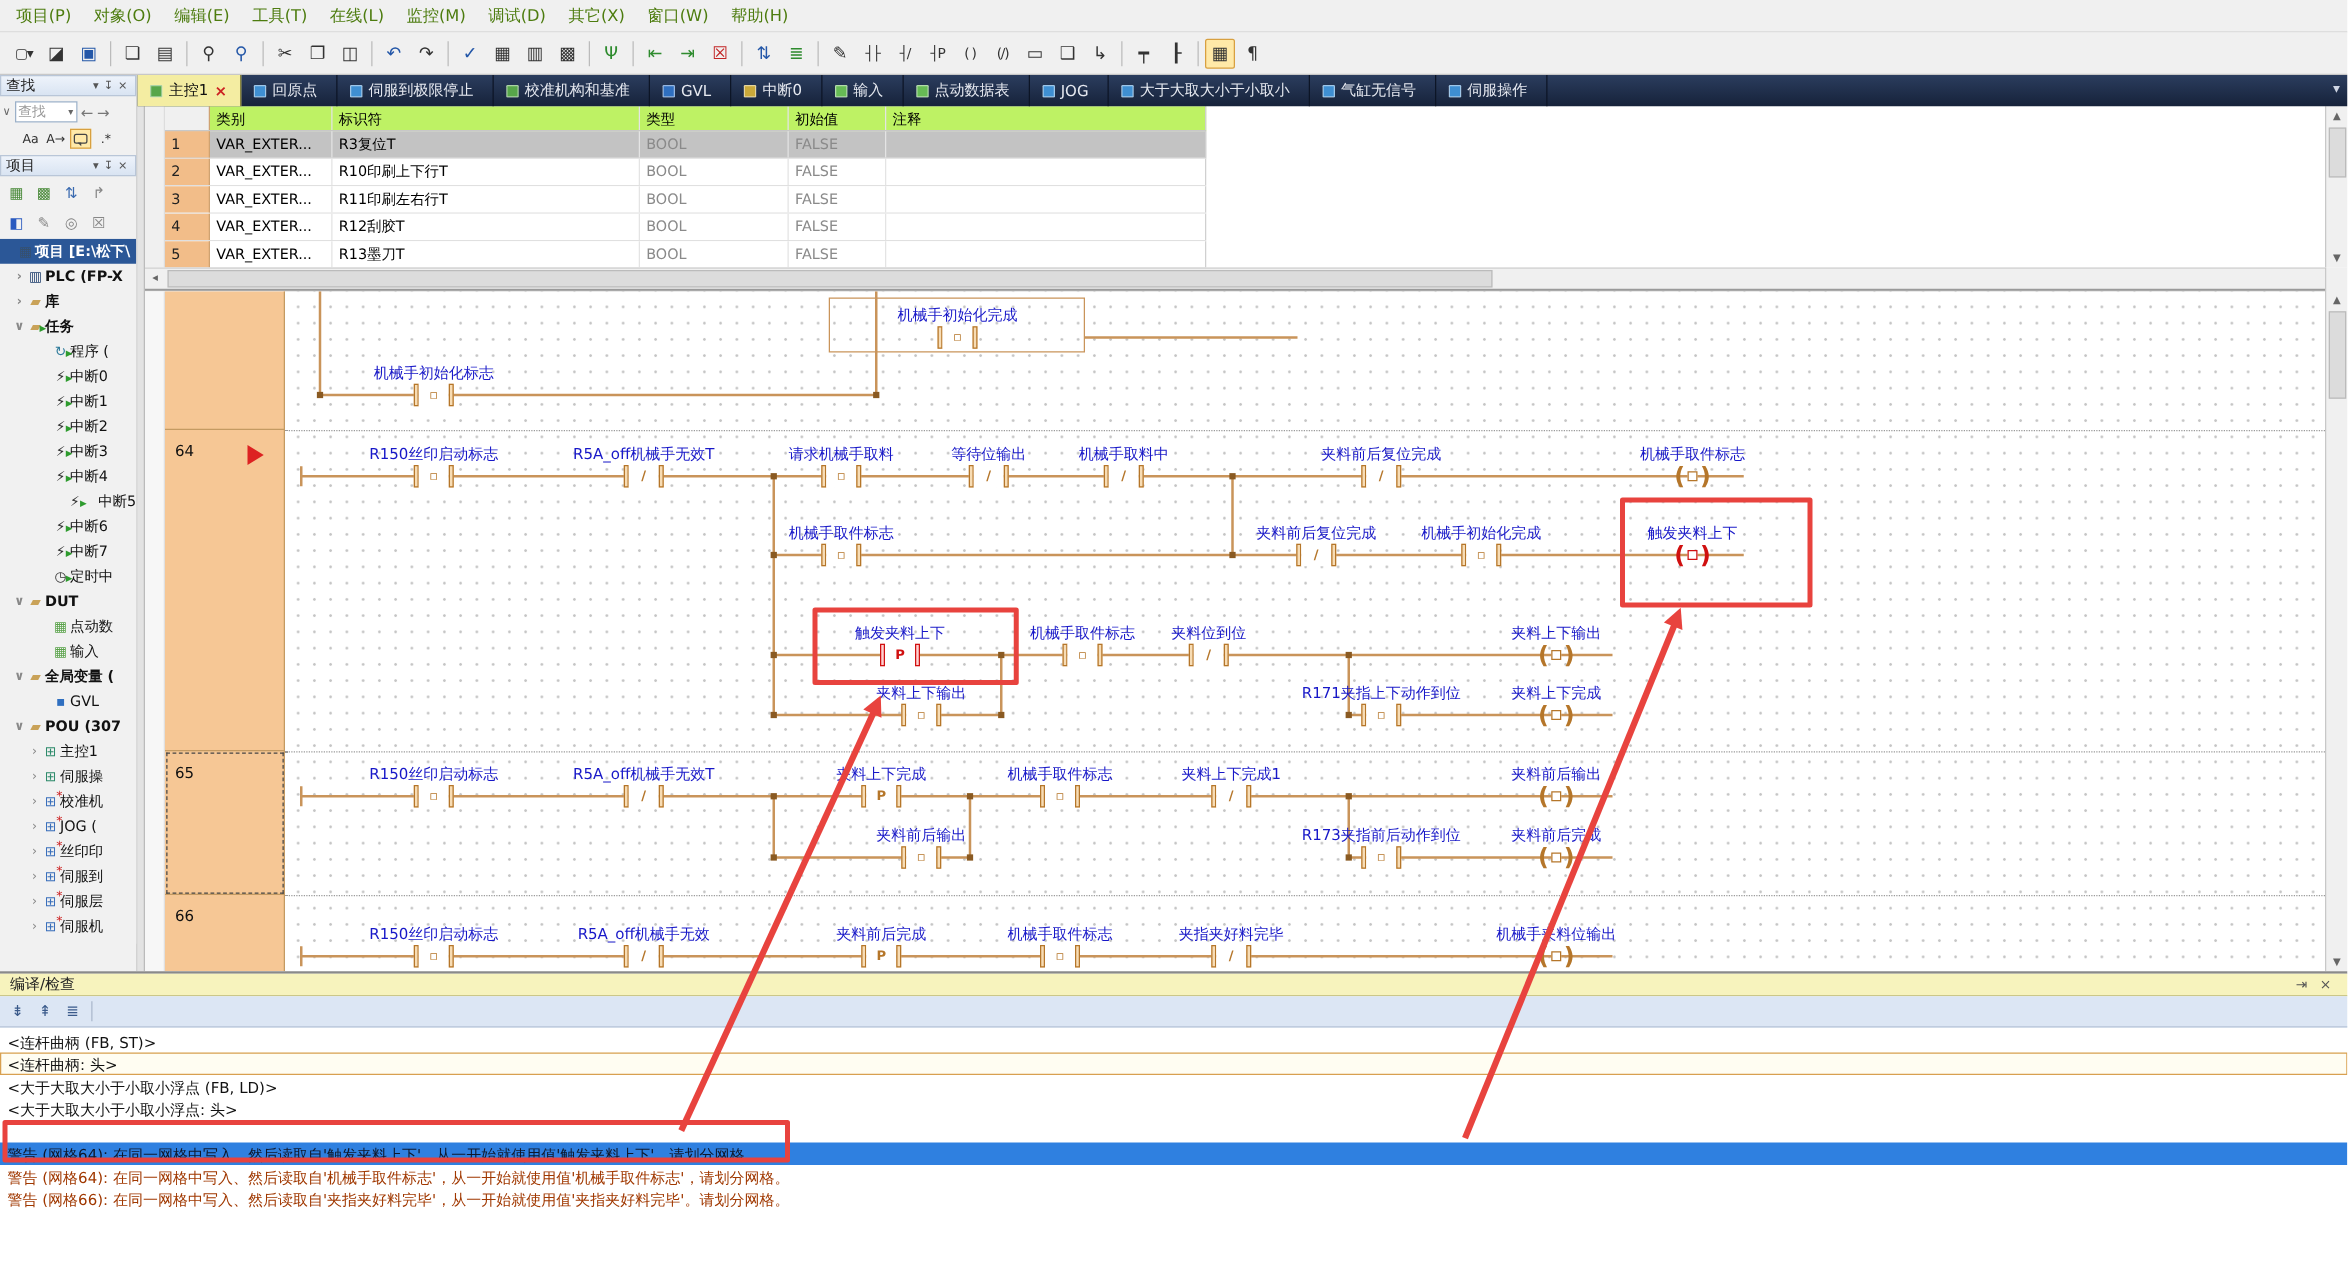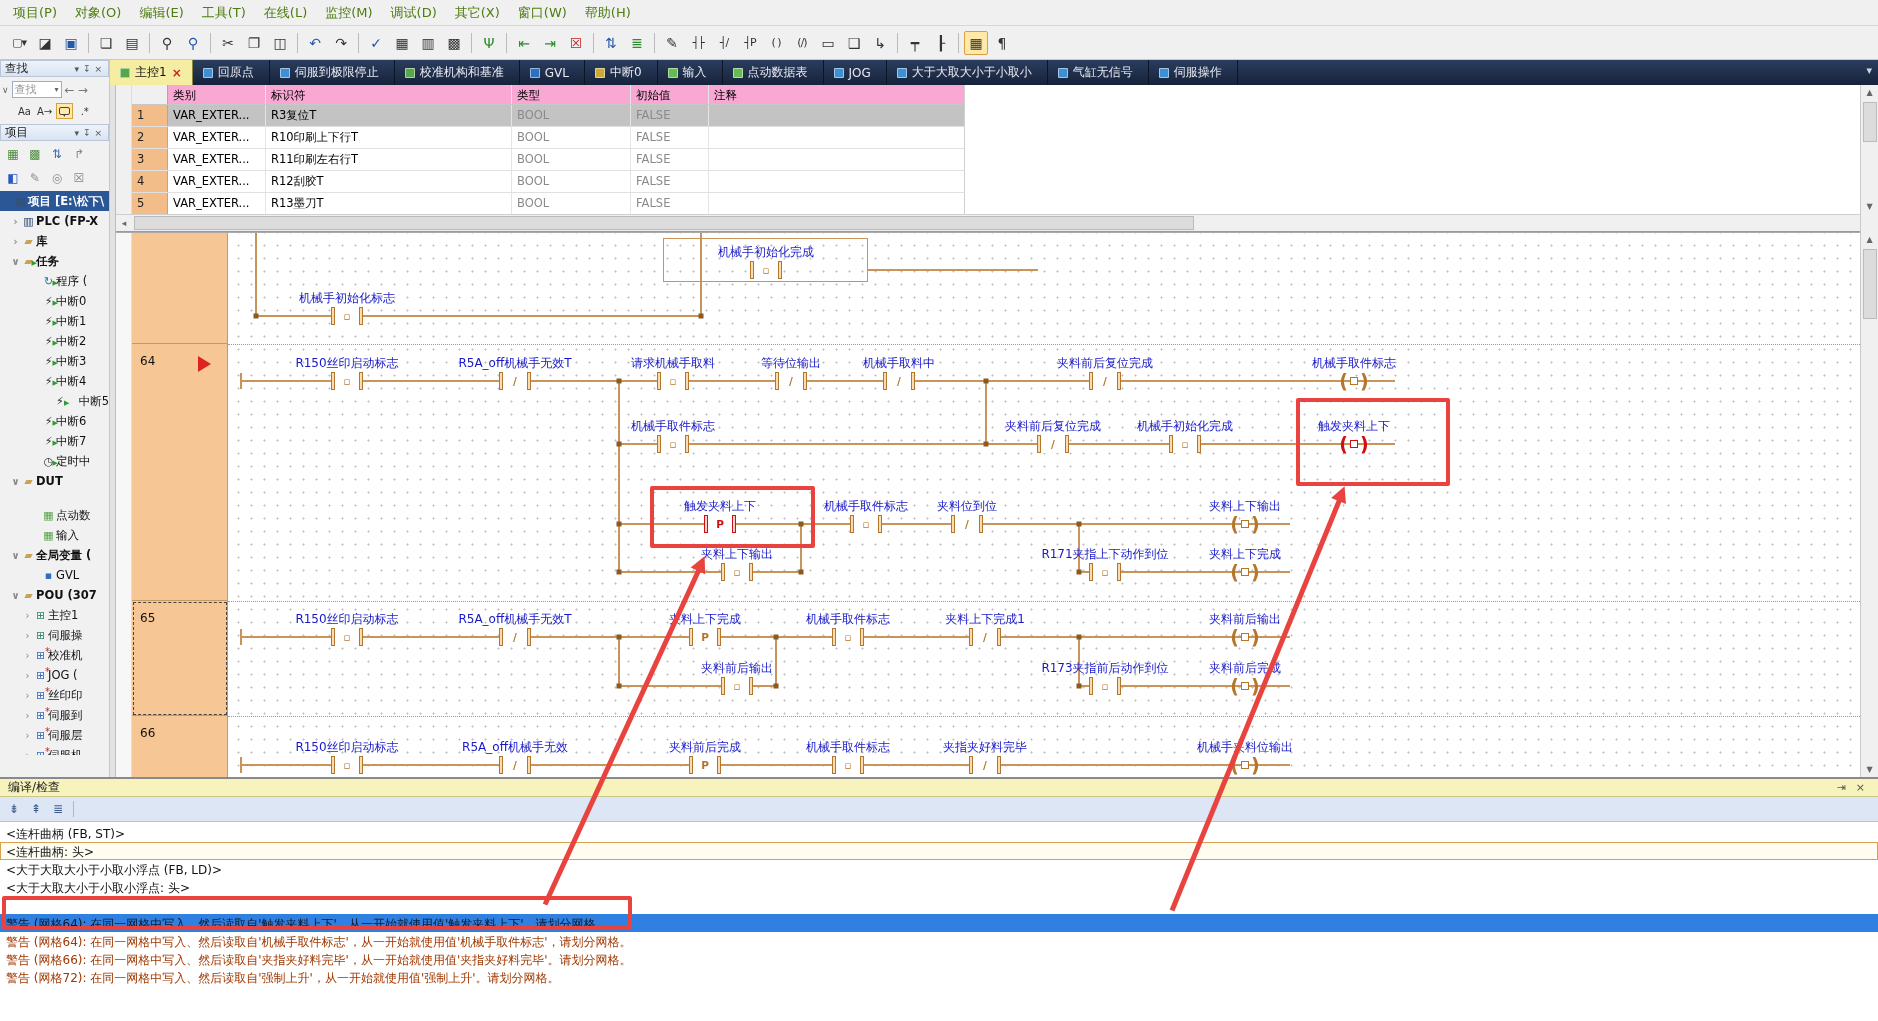--- a/index.html
+++ b/index.html
@@ -60,21 +60,21 @@
   .ic-gvl::before { content:"▪"; color:#2f6fc0; }
   .ic-ld::before { content:"⊞"; color:#2e8b6b; }
   .ic-lds::before { content:"⊞"; color:#3a6fbb; } .ic-lds::after{ content:"*"; color:#cc2222; position:absolute; right:-2px; top:-3px; font-size:10px;}
 
   
   #vsplit { position:absolute; left:110px; top:85px; width:6px; height:692px; background:#e3e3e3; border-right:1px solid #bbb; z-index:3;}
 
   
   #vartable { position:absolute; left:132px; top:85px; width:833px; z-index:2; font-size:11.5px;}
   .vt-row { display:flex; height:22px; border-bottom:1px solid #e0e0e0; background:#fff;}
-  .vt-row.hdr { height:20px; background:#f9a8d4; border-bottom:1px solid #c8c8c8;}
+  .vt-row.hdr { height:20px; background:#bef264; border-bottom:1px solid #c8c8c8;}
   .vt-row.sel { background:#c3c3c3; }
   .vt-cell { padding:3px 5px; border-right:1px solid #e4e4e4; overflow:hidden; white-space:nowrap; }
   .c-num { width:36px; background:#f2bd89; border-right:1px solid #cfa271; color:#222;}
   .vt-row.hdr .c-num { background:#f0f0f0; }
   .c-cat { width:98px; } .c-id { width:246px; } .c-type { width:119px; } .c-init { width:78px; } .c-com { width:256px; border-right:1px solid #d0d0d0;}
   .dim { color:#8a8a8a; }
   #table-void { position:absolute; left:965px; top:85px; width:895px; height:129px; background:#ffffff; z-index:1;}
   #tbl-gutter { position:absolute; left:116px; top:85px; width:16px; height:129px; background:#f0f0f0; border-right:1px solid #ddd; z-index:2;}
 
   
@@ -488,21 +488,21 @@
         <span class="ic ic-clk"></span>
         <span>定时中</span>
       </div>
 
       <div class="ti bold" style="padding-left: 10px;">
         <span class="exp">∨</span>
         <span class="ic ic-fld"></span>
         <span>DUT</span>
       </div>
 
-      <div class="ti" style="padding-left: 30px; margin-top: 14px;">
+      <div class="ti" style="padding-left: 30px;">
         <span class="exp"></span>
         <span class="ic ic-grid"></span>
         <span>点动数</span>
       </div>
 
       <div class="ti" style="padding-left: 30px;">
         <span class="exp"></span>
         <span class="ic ic-grid"></span>
         <span>输入</span>
       </div>
@@ -1119,21 +1119,20 @@
       <div class="orow"></div>
 
       <div class="orow sel">警告 (网格64): 在同一网格中写入、然后读取自'触发夹料上下'，从一开始就使用值'触发夹料上下'。请划分网格。</div>
 
       <div class="orow warn">警告 (网格64): 在同一网格中写入、然后读取自'机械手取件标志'，从一开始就使用值'机械手取件标志'，请划分网格。</div>
 
       <div class="orow warn">警告 (网格66): 在同一网格中写入、然后读取自'夹指夹好料完毕'，从一开始就使用值'夹指夹好料完毕'。请划分网格。</div>
 
 
 
-      <div class="orow warn">警告 (网格72): 在同一网格中写入、然后读取自'强制上升'，从一开始就使用值'强制上升'。请划分网格。</div>
 
   </div>
 </div>
 
   <div class="ann-box" style="left: 1296px; top: 398px; width: 154px; height: 88px;"></div>
 
   <div class="ann-box" style="left: 650px; top: 486px; width: 165px; height: 62px;"></div>
 
   <div class="ann-box" style="left: 2px; top: 896px; width: 630px; height: 34px;"></div>
 

